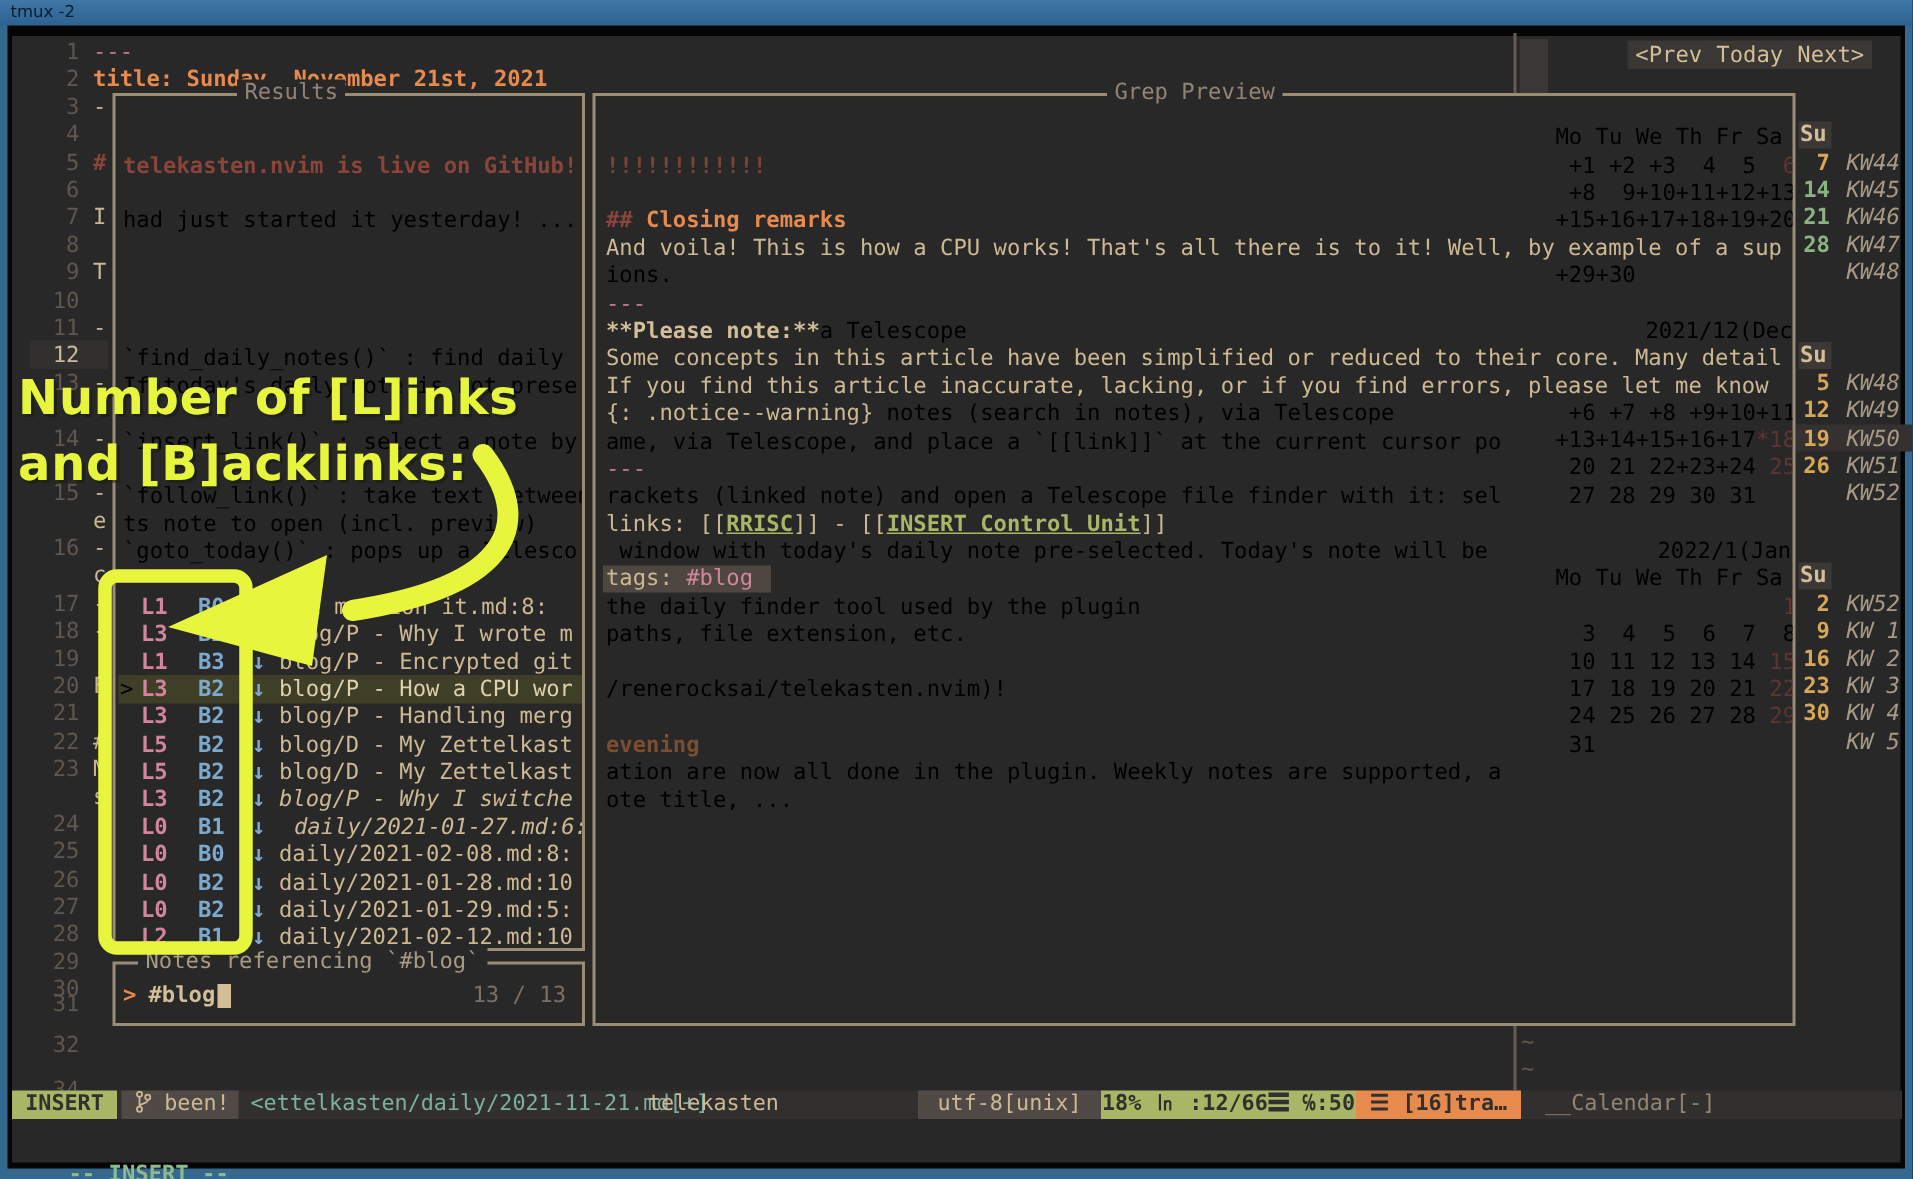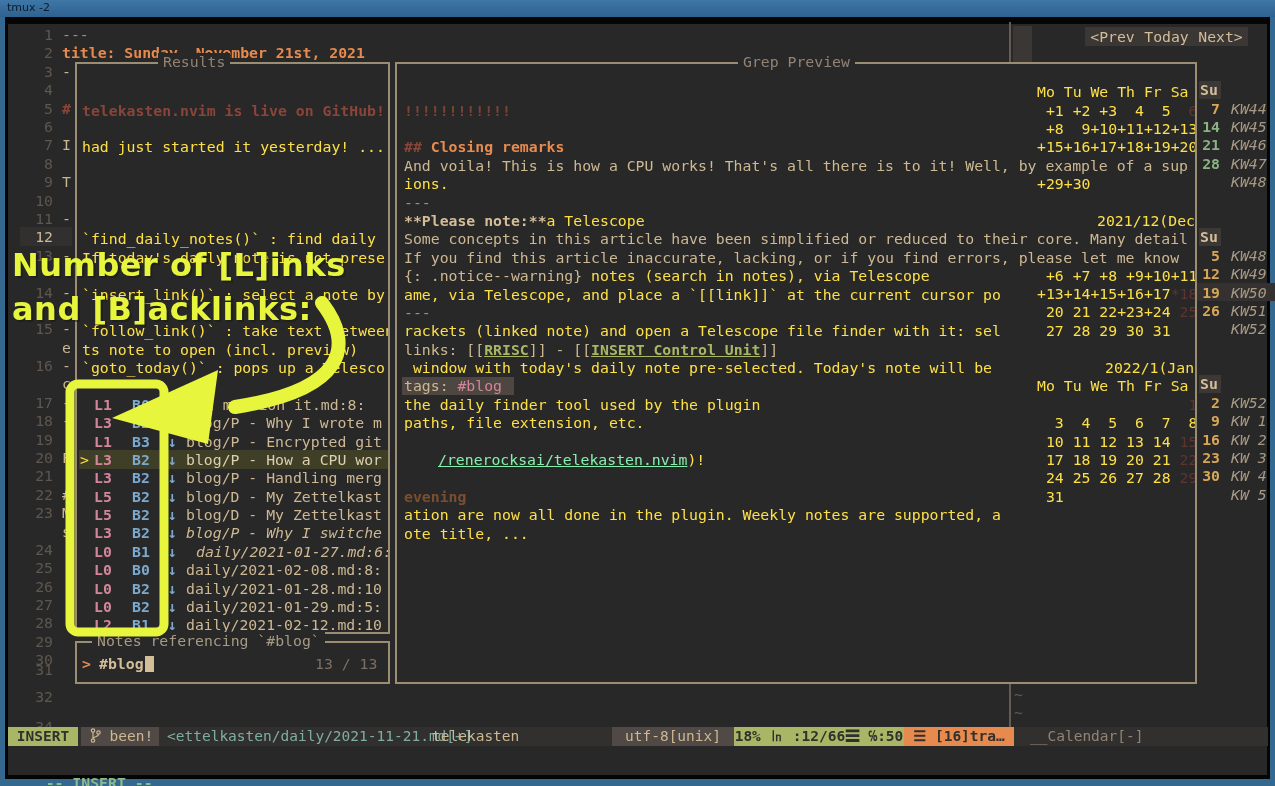--- a/index.html
+++ b/index.html
@@ -11,21 +11,21 @@
   .titlebar{position:absolute;left:0;top:0;width:1275px;height:17px;
     background:linear-gradient(#3f77a6,#2d6190);color:#0b1d2b;
     font-family:"DejaVu Sans",sans-serif;font-size:11px;line-height:16px;padding-left:7px;}
   .term{position:absolute;left:5px;top:17px;width:1265px;height:762px;background:#050505;}
   .tbg{position:absolute;left:3px;top:7px;width:1259px;height:751px;background:var(--bg);}
   .tl{position:absolute;white-space:pre;font-size:14.8px;line-height:18px;}
   .rect{position:absolute;}
   
   .fg{color:#cdb892;} .fgb{color:#d4be98;font-weight:bold;}
   .fgsel{color:#ded0ae;}
-  .dim{color:#fde047;} .dimu{color:#86efac;text-decoration:underline;margin-left:34px;}
+  .dim{color:#000000;} .dimu{color:#000000;}
   .dred{color:#8a453a;font-weight:bold;} .bang{color:#7a4338;font-weight:bold;}
   .dimr{color:#5e3531;}
   .orange{color:#e78a4e;font-weight:bold;} .dorange{color:#7c4e30;font-weight:bold;}
   .pink{color:#d3869b;} .rose{color:#c27a8e;}
   .green{color:#a9b665;font-weight:bold;text-decoration:underline;}
   .blue{color:#7ca9ce;font-weight:bold;}
   .lpink{color:#d3869b;font-weight:bold;}
   .yellow{color:#d8a657;font-weight:bold;} .teal{color:#89b482;font-weight:bold;}
   .kw{color:#a89984;font-style:italic;}
   .gray{color:#928374;} .tan{color:#c8b593;}

